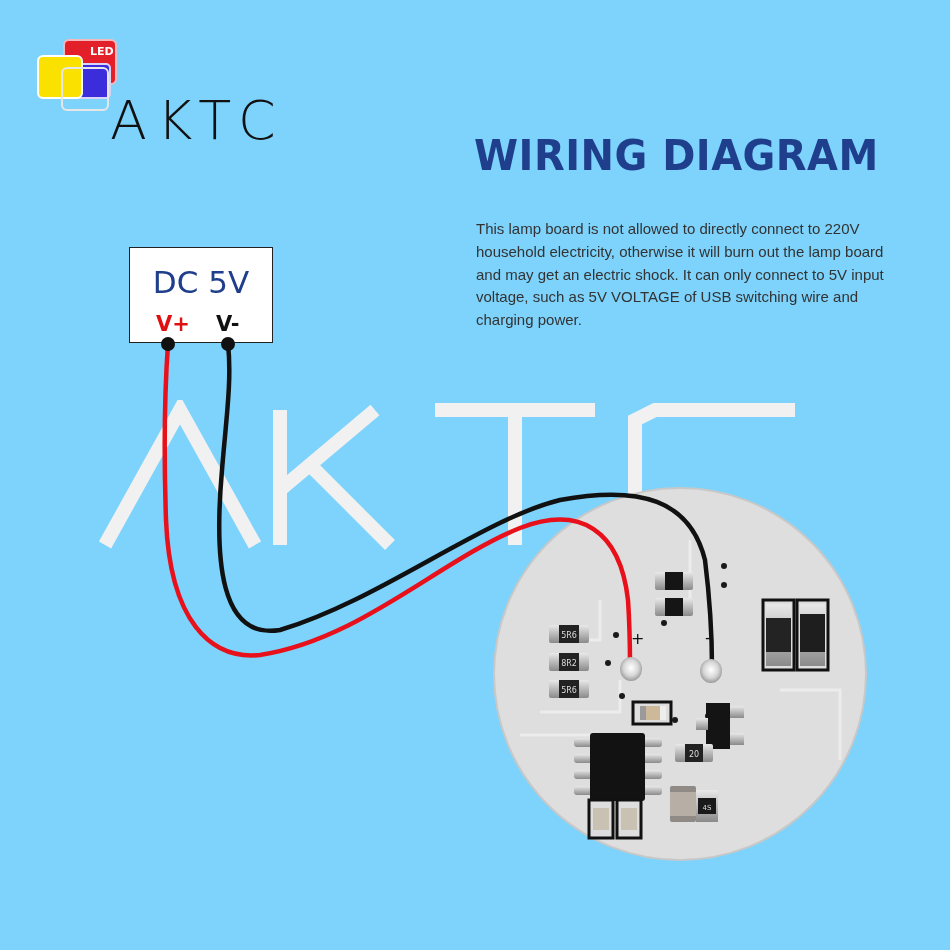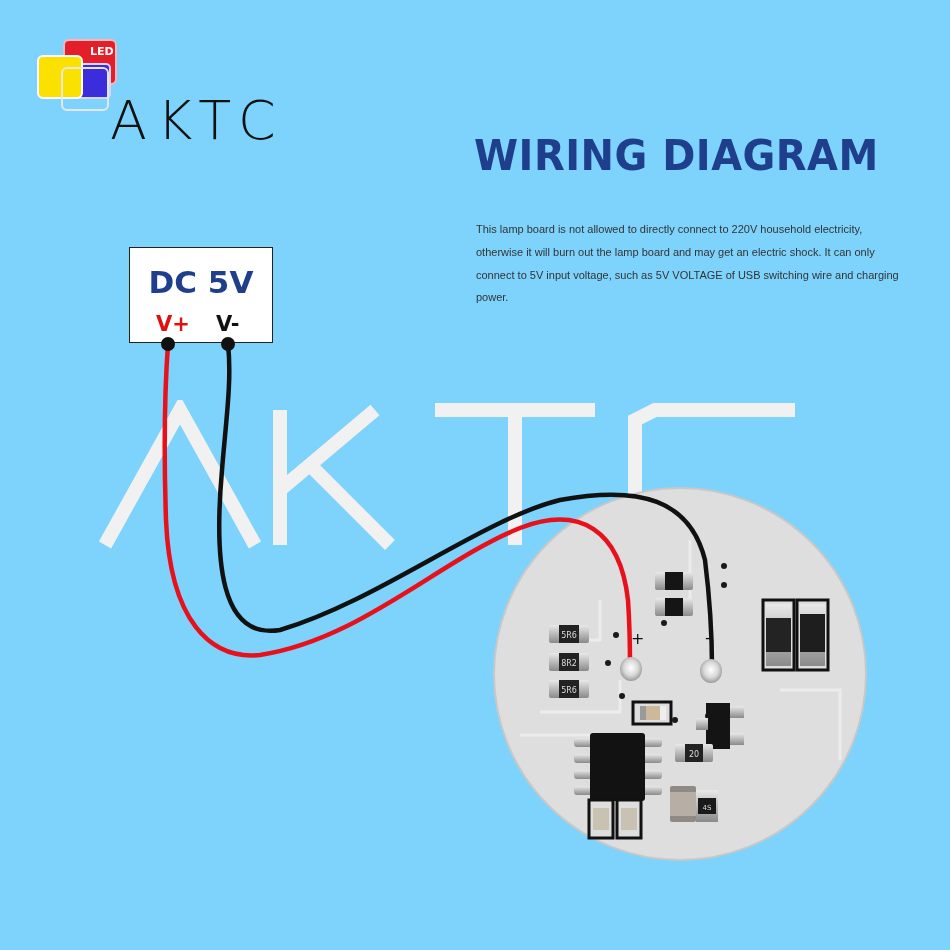--- a/index.html
+++ b/index.html
@@ -1,25 +1,25 @@
 <!DOCTYPE html>
 <html><head>
 <meta charset="utf-8">
 <style>
   html,body{margin:0;padding:0;background:#ffffff;}
   #root{position:relative;width:950px;height:950px;overflow:hidden;background:#7dd3fc;font-family:"DejaVu Sans",sans-serif;}
   .abs{position:absolute;}
   #logo{left:36px;top:38px;width:260px;height:80px;}
   #brand-text{left:110px;top:66px;font-family:"DejaVu Sans",sans-serif;font-weight:300;font-size:54px;letter-spacing:10px;color:#111;line-height:1;margin-top:28px;}
   #title{left:474px;top:130px;font-family:"DejaVu Sans",sans-serif;font-weight:bold;font-size:43px;color:#1f3f8c;letter-spacing:0.5px;white-space:nowrap;transform:scaleX(0.93);transform-origin:left top;}
-  #desc{left:476px;top:218px;width:430px;font-family:"Liberation Sans",sans-serif;font-size:11px;line-height:22.8px;color:#333;}
+  #desc{left:476px;top:218px;width:430px;font-family:"Liberation Sans",sans-serif;font-size:15px;line-height:22.8px;color:#333;}
   #watermark{left:95px;top:400px;width:720px;height:150px;}
   #svgmain{left:0;top:0;width:950px;height:950px;}
   #psu{left:129px;top:247px;width:144px;height:96px;border:1.5px solid #222;box-sizing:border-box;background:#fff;}
-  #psu-label{position:absolute;left:0;top:16px;width:100%;text-align:center;font-family:"DejaVu Sans",sans-serif;font-weight:bold;font-size:31px;color:#1f3f8c;letter-spacing:0px;}
+  #psu-label{position:absolute;left:0;top:16px;width:100%;text-align:center;font-family:"DejaVu Sans",sans-serif;font-weight:normal;font-size:31px;color:#1f3f8c;letter-spacing:0px;}
   #vplus{position:absolute;left:26px;top:64px;font-family:"DejaVu Sans",sans-serif;font-weight:bold;font-size:21px;color:#e01010;}
   #vminus{position:absolute;left:86px;top:64px;font-family:"DejaVu Sans",sans-serif;font-weight:bold;font-size:21px;color:#111;}
 </style>
 </head>
 <body>
 
 <div id="root">
 
   <svg id="watermark" class="abs" viewBox="0 0 720 150">
     <g fill="none" stroke="#f1f1f1" stroke-width="14">

